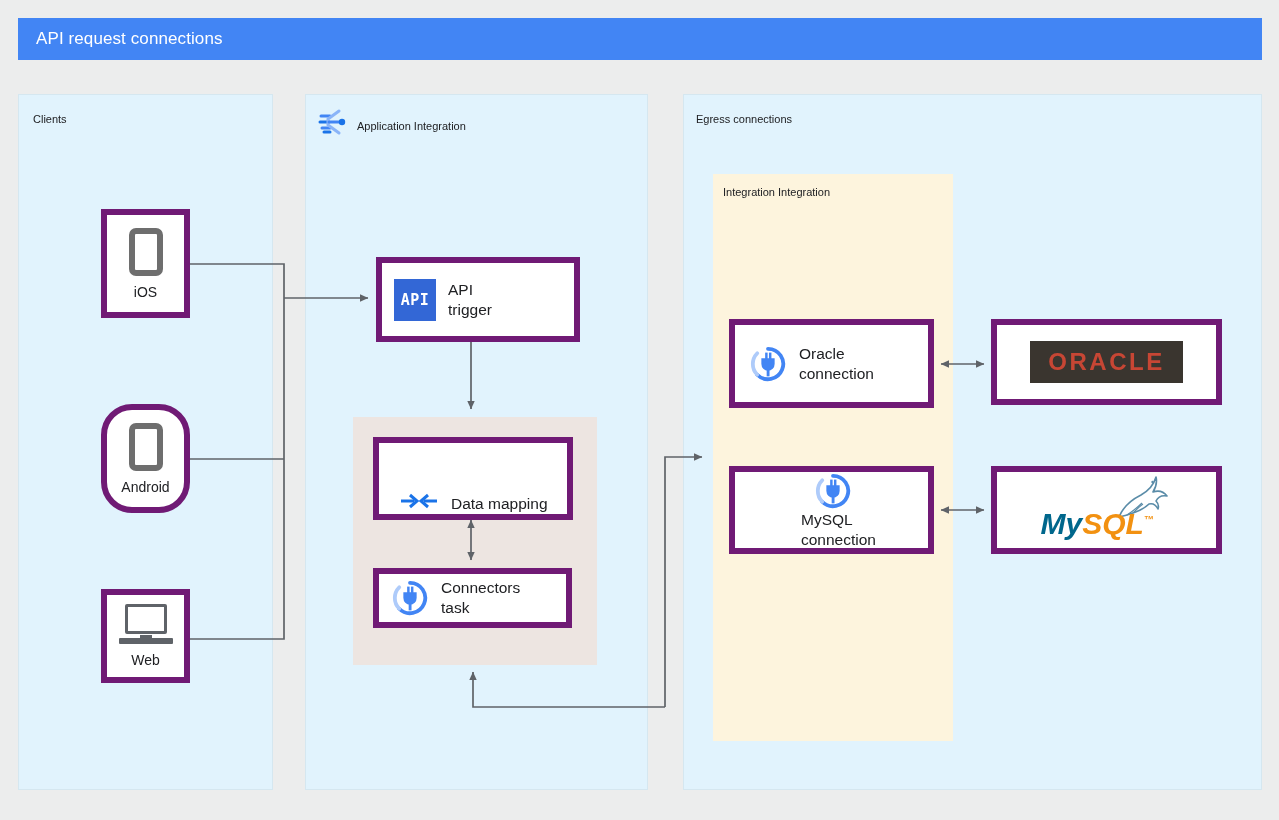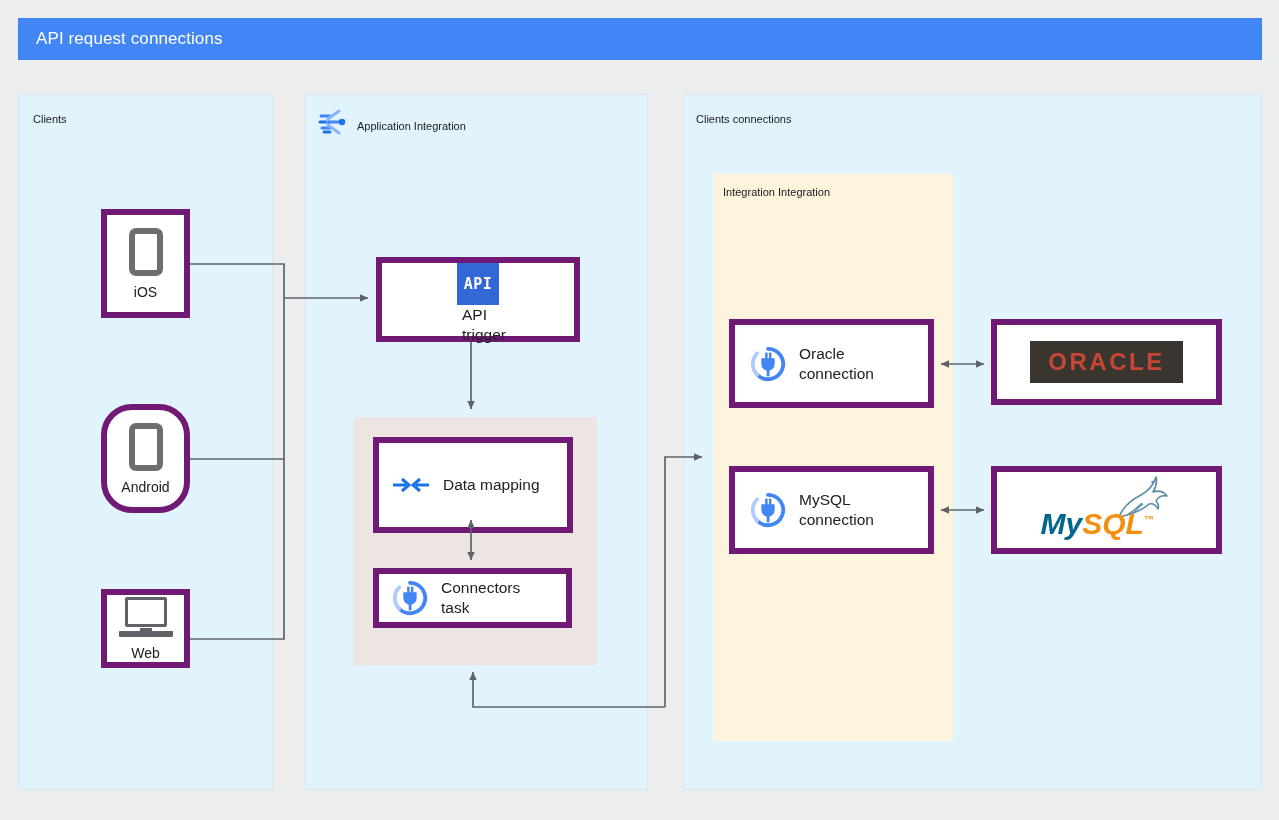--- a/index.html
+++ b/index.html
@@ -81,35 +81,35 @@
   .node-label {
     font-size: 15.5px;
     color: #202124;
     line-height: 1.28;
     white-space: pre-line;
   }
 
   
   #node-ios     { left: 101px; top: 209px; width: 89px; height: 109px; }
   #node-android { left: 101px; top: 404px; width: 89px; height: 109px; border-radius: 31px; }
-  #node-web     { left: 101px; top: 589px; width: 89px; height: 79px; justify-content: center; }
+  #node-web     { left: 101px; top: 589px; width: 89px; height: 94px; justify-content: center; }
   .device-caption {
     font-size: 14px;
     color: #202124;
     margin-top: 8px;
   }
 
   
-  #node-api-trigger  { left: 376px; top: 257px; width: 204px; height: 85px;  padding-left: 12px; flex-direction: column; }
-  #node-data-mapping { left: 373px; top: 437px; width: 200px; height: 96px;  padding-left: 12px; }
+  #node-api-trigger  { left: 376px; top: 257px; width: 204px; height: 85px;  padding-left: 12px; }
+  #node-data-mapping { left: 373px; top: 437px; width: 200px; height: 83px;  padding-left: 20px; align-items: flex-end; }
   #node-connectors   { left: 373px; top: 568px; width: 199px; height: 60px;  padding-left: 12px; }
 
   
   #node-oracle-conn { left: 729px; top: 319px; width: 205px; height: 89px; padding-left: 14px; }
-  #node-mysql-conn  { left: 729px; top: 466px; width: 205px; height: 88px; padding-left: 14px; }
+  #node-mysql-conn  { left: 729px; top: 466px; width: 205px; height: 88px; padding-left: 14px; flex-direction: column; }
   #node-oracle-logo { left: 991px; top: 319px; width: 231px; height: 86px; justify-content: center; }
   #node-mysql-logo  { left: 991px; top: 466px; width: 231px; height: 88px; justify-content: center; }
 
   .node-icon {
     flex: 0 0 auto;
     display: flex;
     align-items: center;
     justify-content: center;
     margin-right: 12px;
   }
@@ -213,21 +213,21 @@
       <path d="M5 22 L13 22" stroke="#4285f4" stroke-width="3" fill="none" stroke-linecap="round"></path>
       <path d="M7 26 L13 26" stroke="#1a73e8" stroke-width="3" fill="none" stroke-linecap="round"></path>
       <path d="M22 5 L11 13 L11 19 L22 27" stroke="#8ab4f8" stroke-width="3" fill="none" stroke-linecap="round" stroke-linejoin="round"></path>
       <path d="M12 16 L24 16" stroke="#4285f4" stroke-width="3" fill="none" stroke-linecap="round"></path>
       <circle cx="25" cy="16" r="3.2" fill="#1a73e8"></circle>
     </svg>
   </span>
   <div class="panel-title" style="left:357px; top:113px;margin-top:7px;">Application Integration</div>
 
   <div class="panel" id="panel-egress"></div>
-  <div class="panel-title" style="left:696px; top:113px;">Clients connections</div>
+  <div class="panel-title" style="left:696px; top:113px;">Egress connections</div>
 
   <div class="group-yellow"></div>
   <div class="panel-title" style="left:723px; top:186px;">Integration Integration</div>
 
   <div class="group-pink"></div>
 
   <div class="node vert" id="node-ios">
     <span class="phone-icon"></span>
     <span class="device-caption">iOS</span>
   </div>

